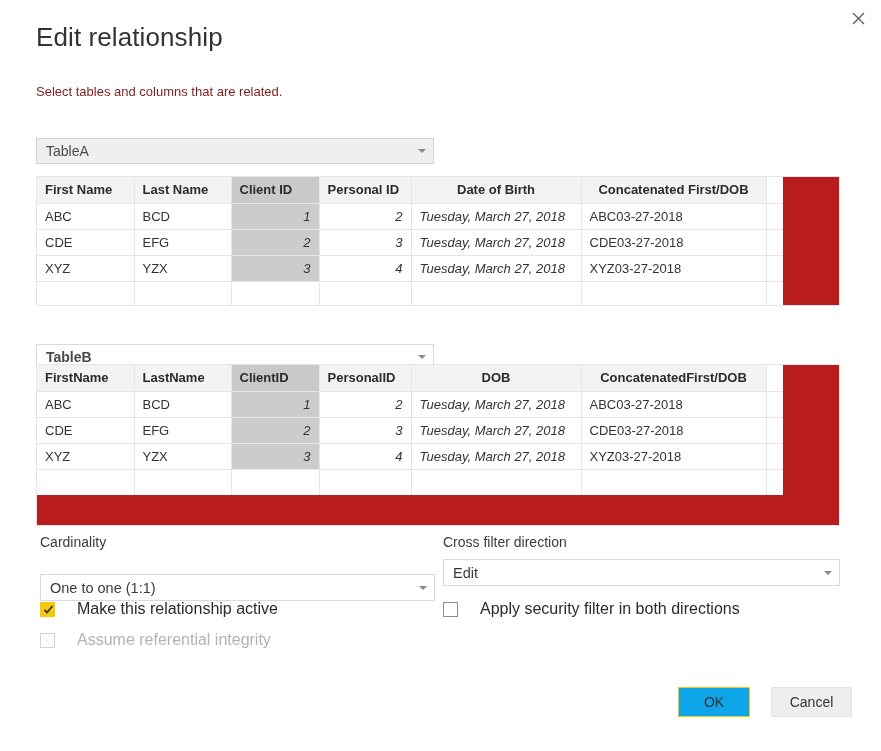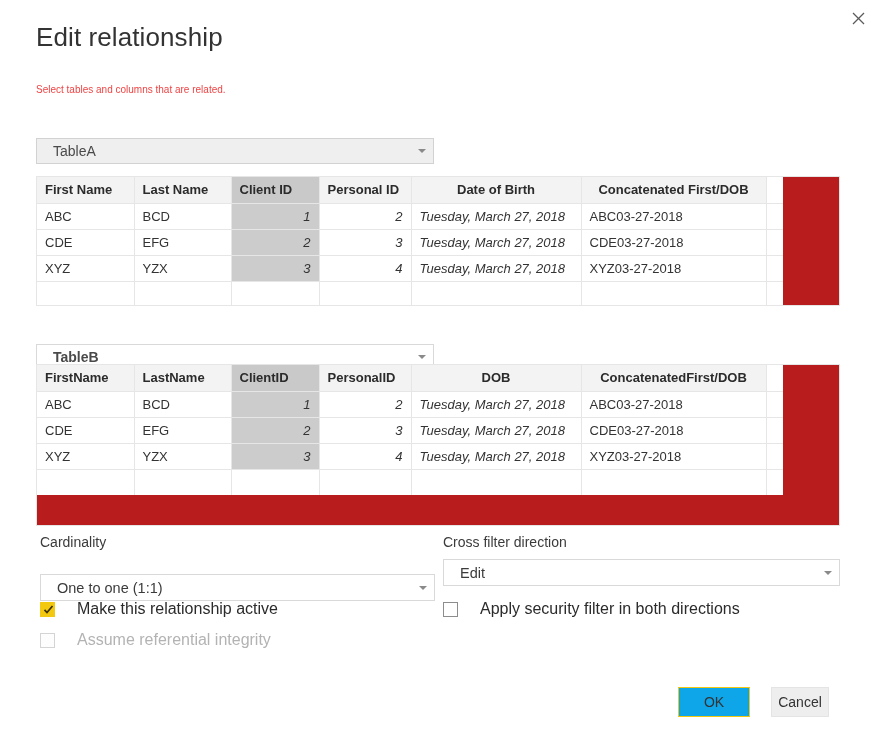--- a/index.html
+++ b/index.html
@@ -35,39 +35,39 @@
     top: 22px;
     font-size: 26px;
     font-weight: 300;
     color: #333333;
     letter-spacing: 0.1px;
   }
   .dialog-subtitle {
     position: absolute;
     left: 36px;
     top: 84px;
-    font-size: 10px;
-    color: #ef4444;
+    font-size: 13px;
+    color: #7f1d1d;
     text-align: center;
   }
 
   
   .combo {
     position: absolute;
     height: 26px;
     border: 1px solid #d9d9d9;
     background: #ffffff;
     display: flex;
     align-items: center;
     cursor: pointer;
   }
   .combo.shaded { background: #efefef; border-color: #d2d2d2; }
   .combo .combo-text {
     flex: 1 1 auto;
-    padding-left: 16px;
+    padding-left: 9px;
     font-size: 14px;
     color: #4a4a4a;
     white-space: nowrap;
     overflow: hidden;
   }
   .combo .caret {
     flex: 0 0 auto;
     width: 22px;
     display: flex;
     align-items: center;
@@ -198,21 +198,21 @@
     justify-content: center;
     cursor: pointer;
     color: #333333;
   }
   #btn-ok {
     left: 678px; top: 687px; width: 72px;
     background: #0ea5e9;
     border-color: #f2c811;
   }
   #btn-cancel {
-    left: 771px; top: 687px; width: 58px;
+    left: 771px; top: 687px; width: 81px;
     background: #eeeeee;
     border-color: #e4e4e4;
   }
 </style>
 </head>
 <body>
 
 <div class="close-btn">
   <span>
     <svg width="13" height="13" viewBox="0 0 13 13">

